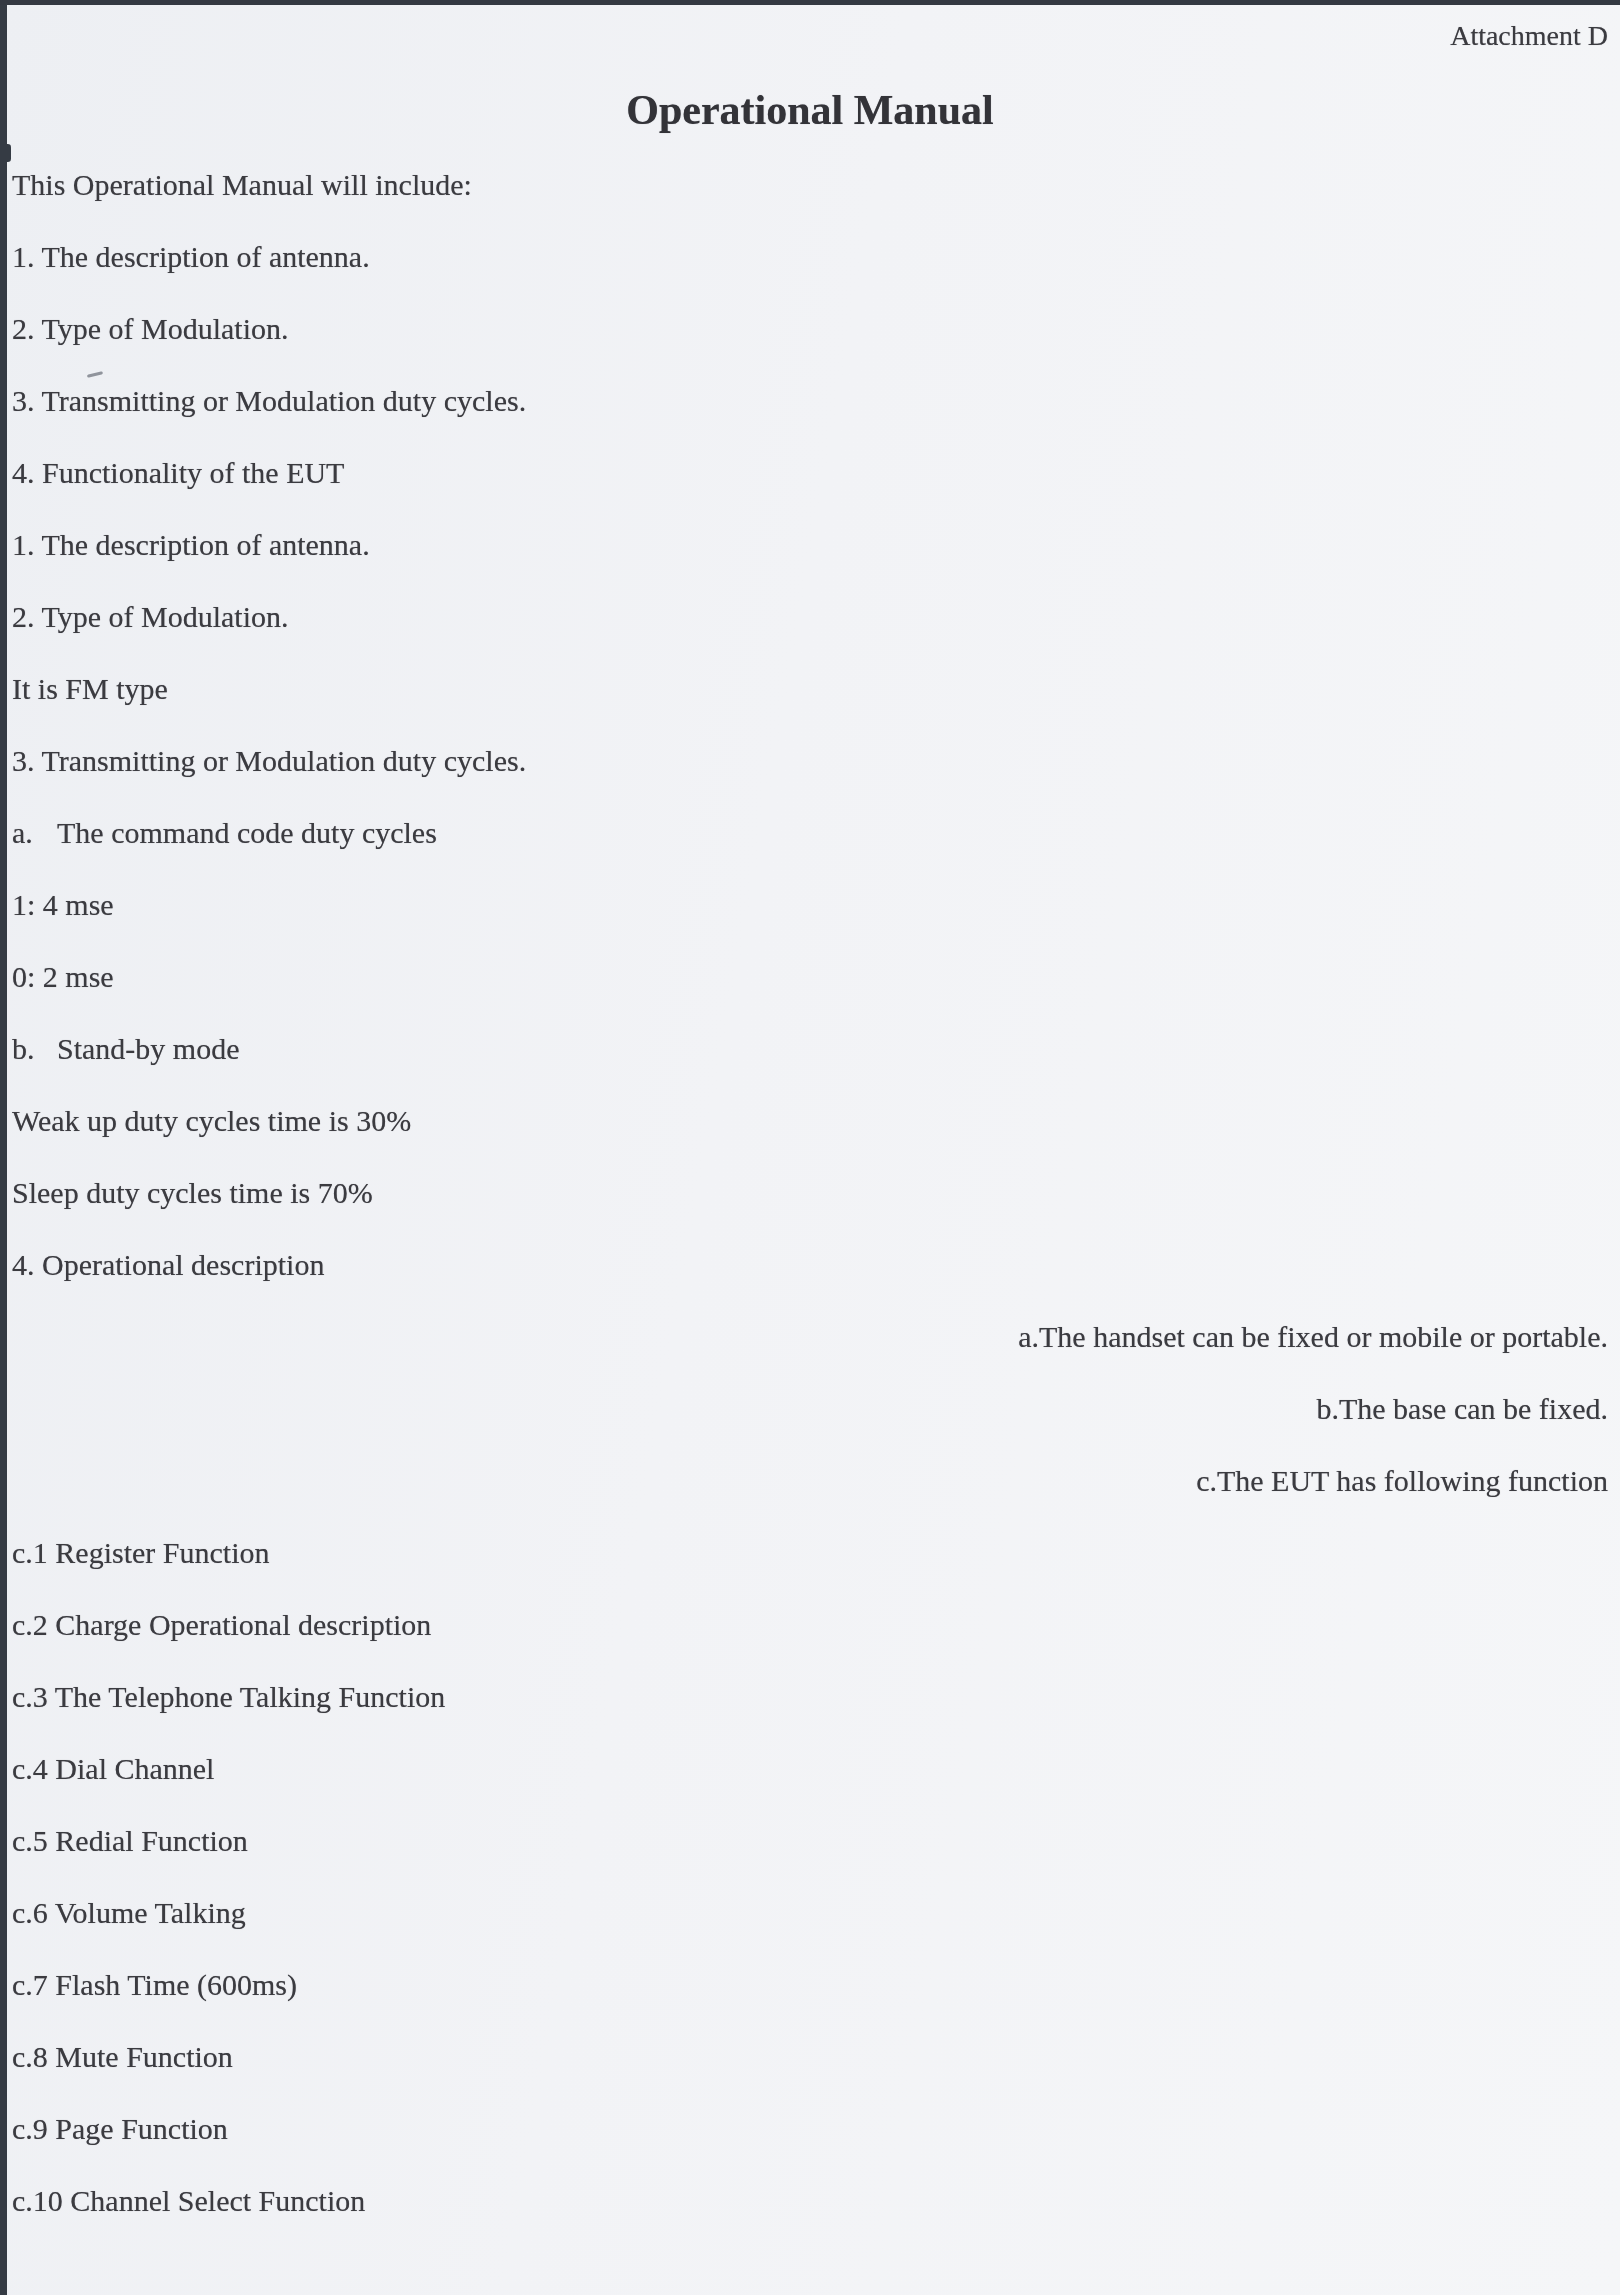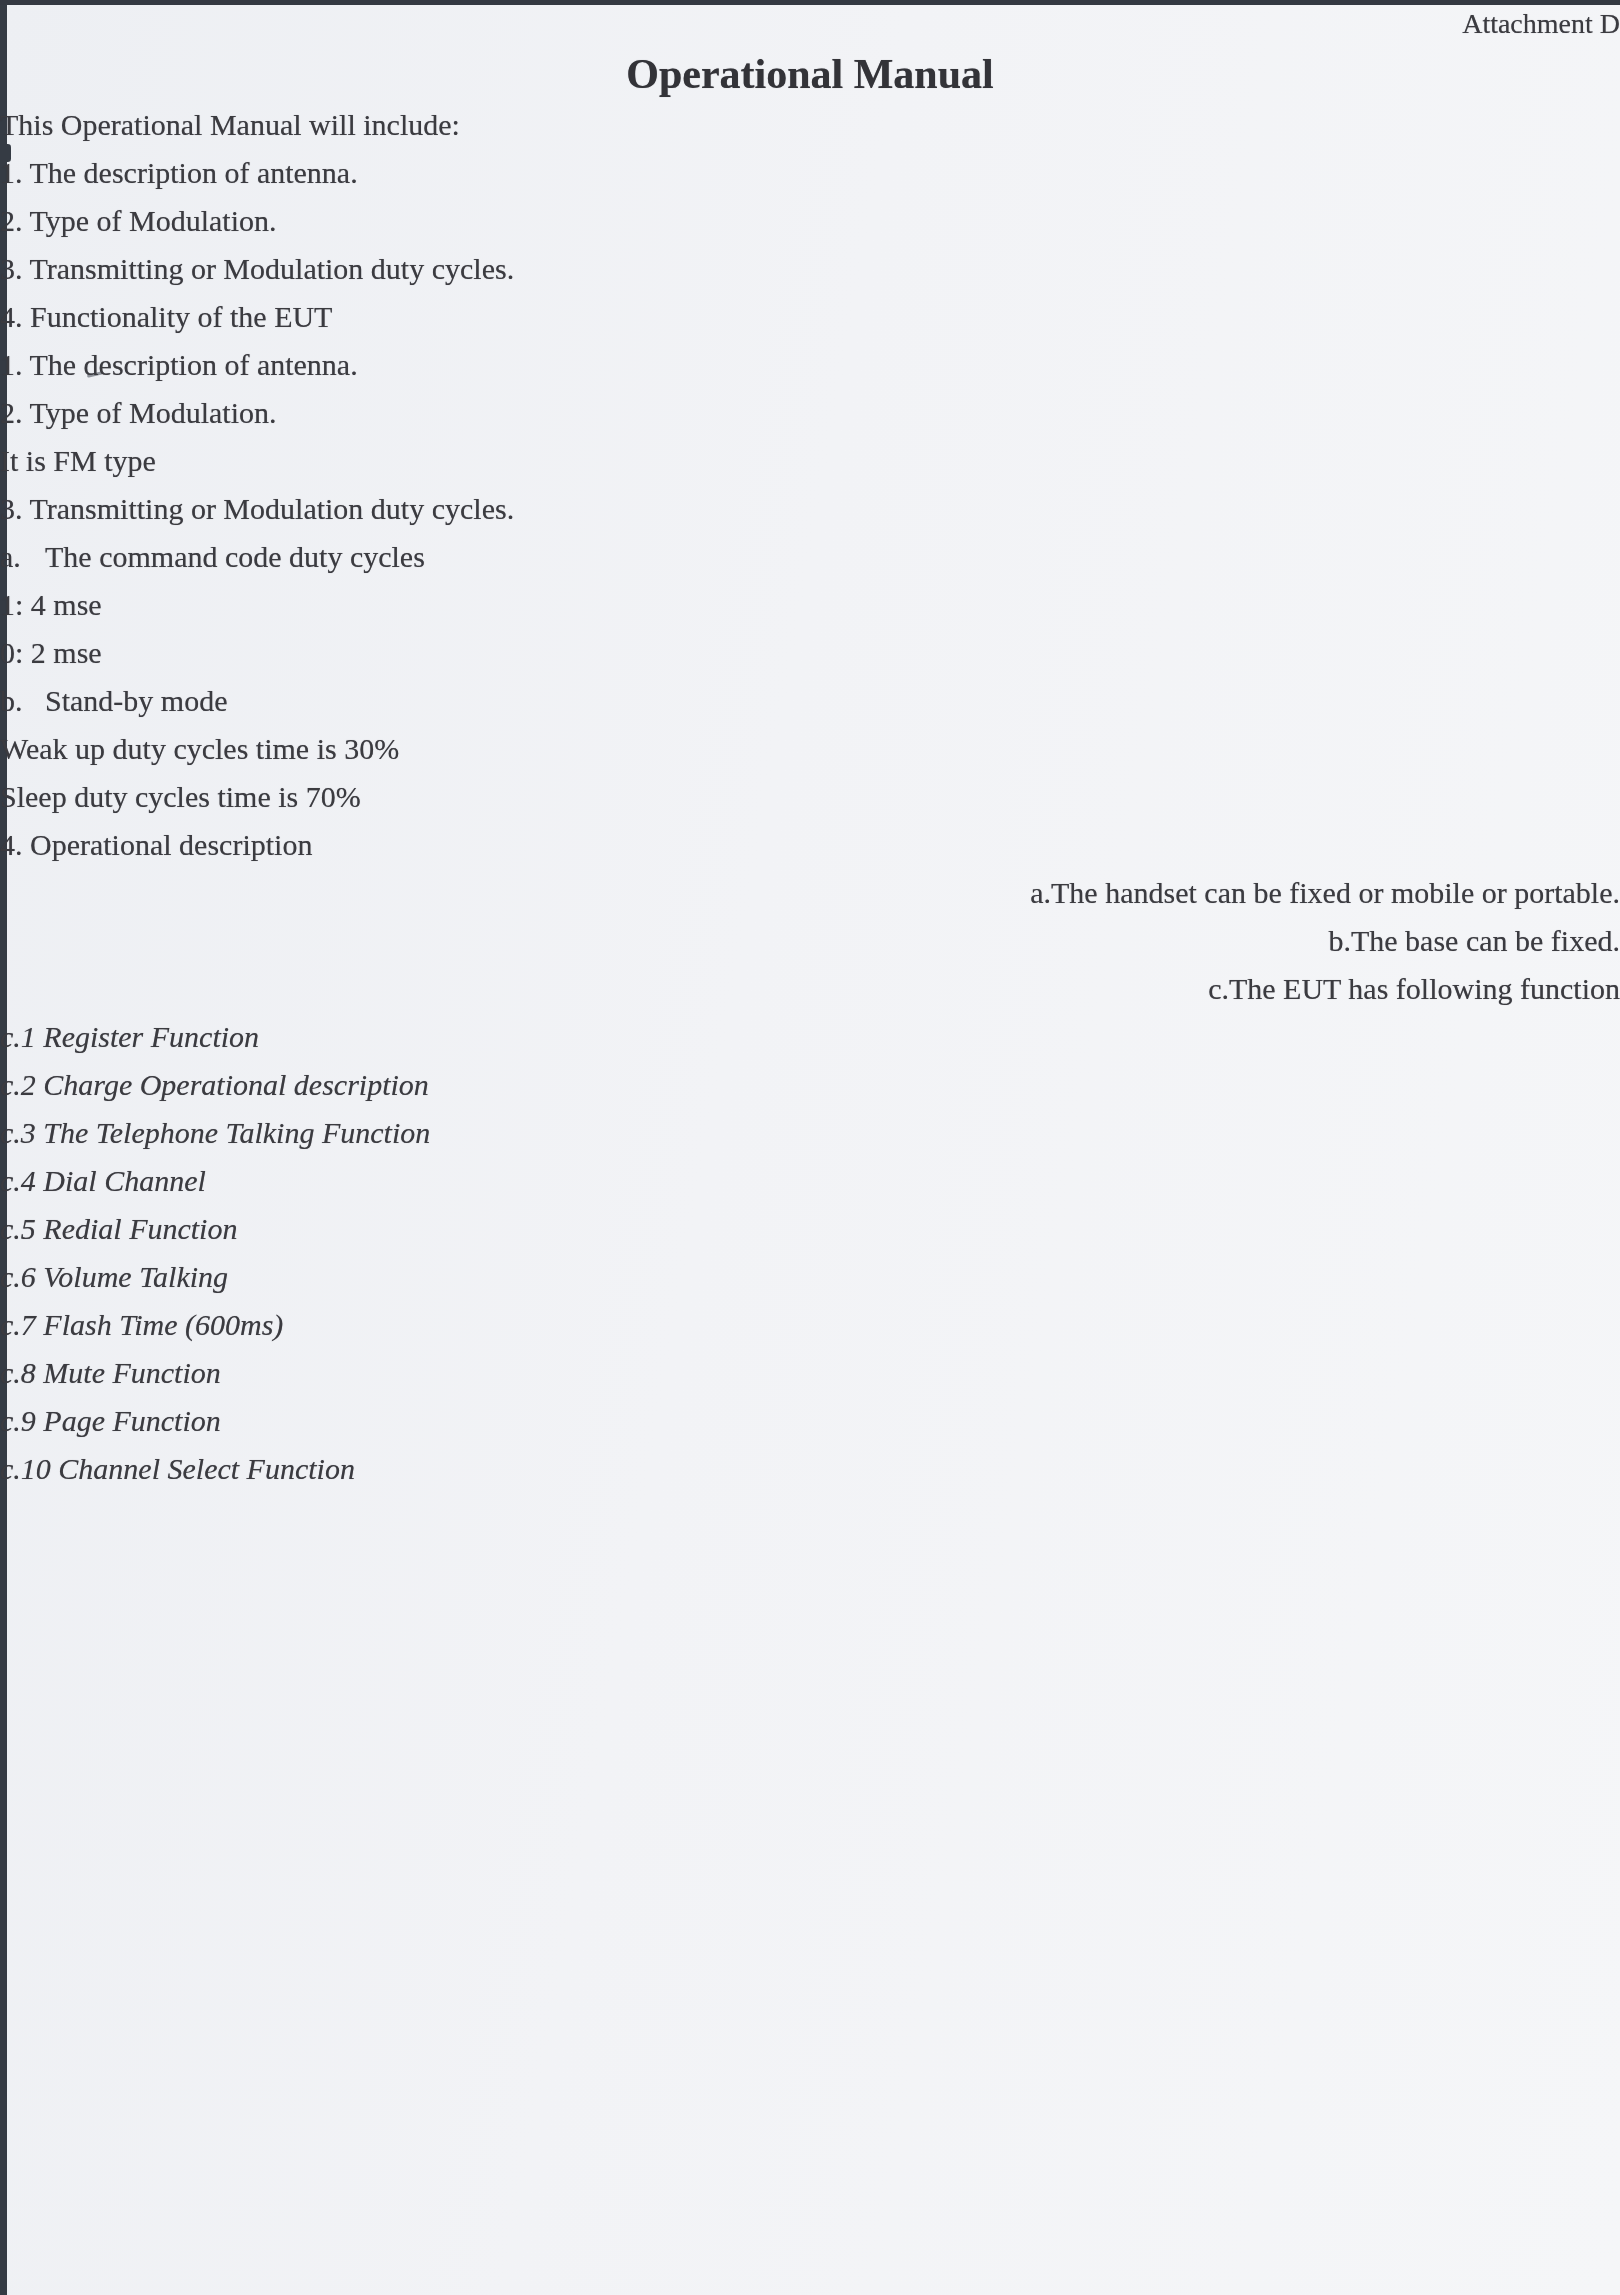--- a/index.html
+++ b/index.html
@@ -48,21 +48,21 @@
     border-radius: 2px;
     transform: rotate(-14deg);
   }
   .content {
     position: absolute;
     left: 0; top: 0;
     width: 100%;
   }
   .content p, .content h1 {
     margin: 0;
-    padding: 0;
+    padding: 12px;
   }
   .line {
     font-size: 30px;
     line-height: 48px;
     text-shadow: 0 0 0.7px rgba(50,50,58,0.55);
     white-space: pre-wrap;
   }
   .attachment {
     margin-top: 188px;
     margin-right: 234px;
@@ -84,21 +84,21 @@
   .toc-item { margin-left: 253px; }
   .sec-heading { margin-left: 253px; }
   .sec-body { margin-left: 280px; }
   .mt-toc-gap { margin-top: 105px; }
   .mt-sec-gap { margin-top: 49px; }
   .mt-sec-gap2 { margin-top: 47px; }
   .mt-sec-gap3 { margin-top: 51px; }
   .s3-sub { margin-left: 280px; }
   .s3-subsub { margin-left: 359px; }
   .s4-sub { margin-left: 323px; text-align: right; }
-  .s4-subsub { margin-left: 356px; font-style: italic; }
+  .s4-subsub { margin-left: 356px; }
   .item-label { display: inline-block; }
   .s3-sub .item-label { width: 45px; }
   .s4-sub .item-label { width: 34px; }
 </style>
 </head>
 <body>
 
 <div class="page">
 
   <div class="edge-left"></div>

